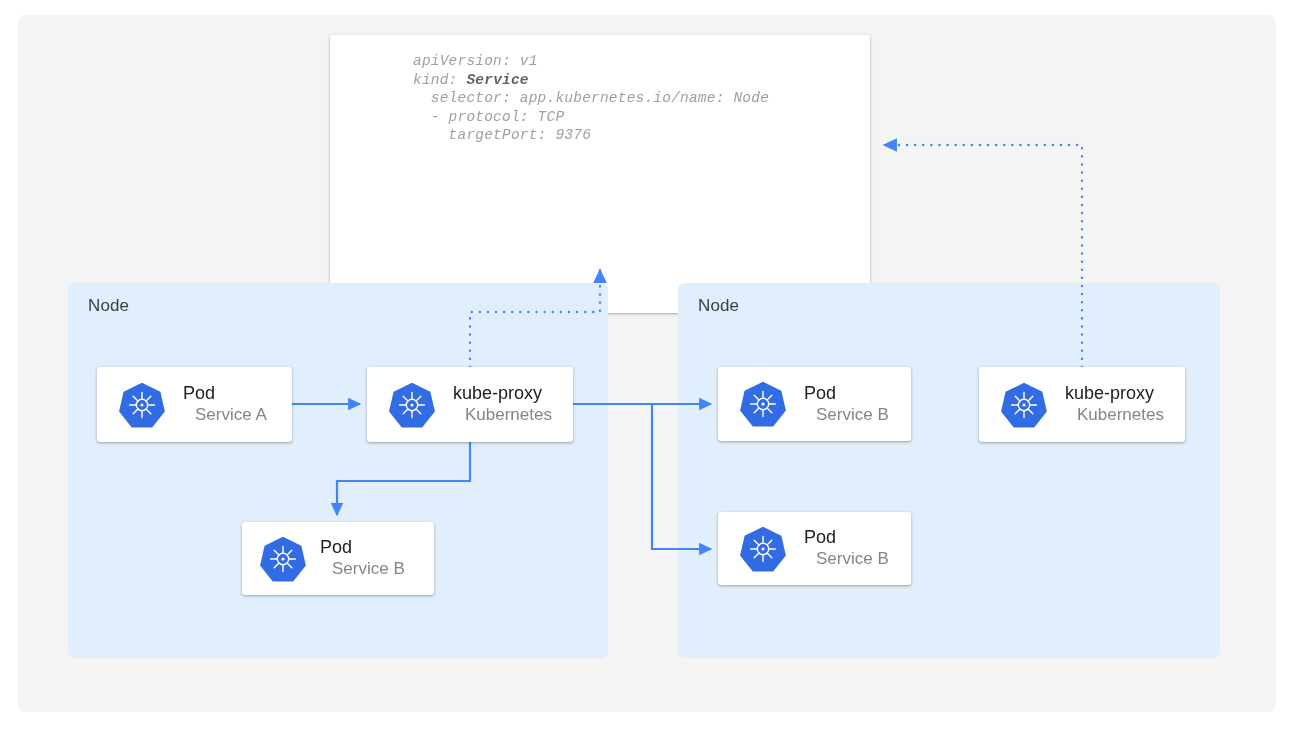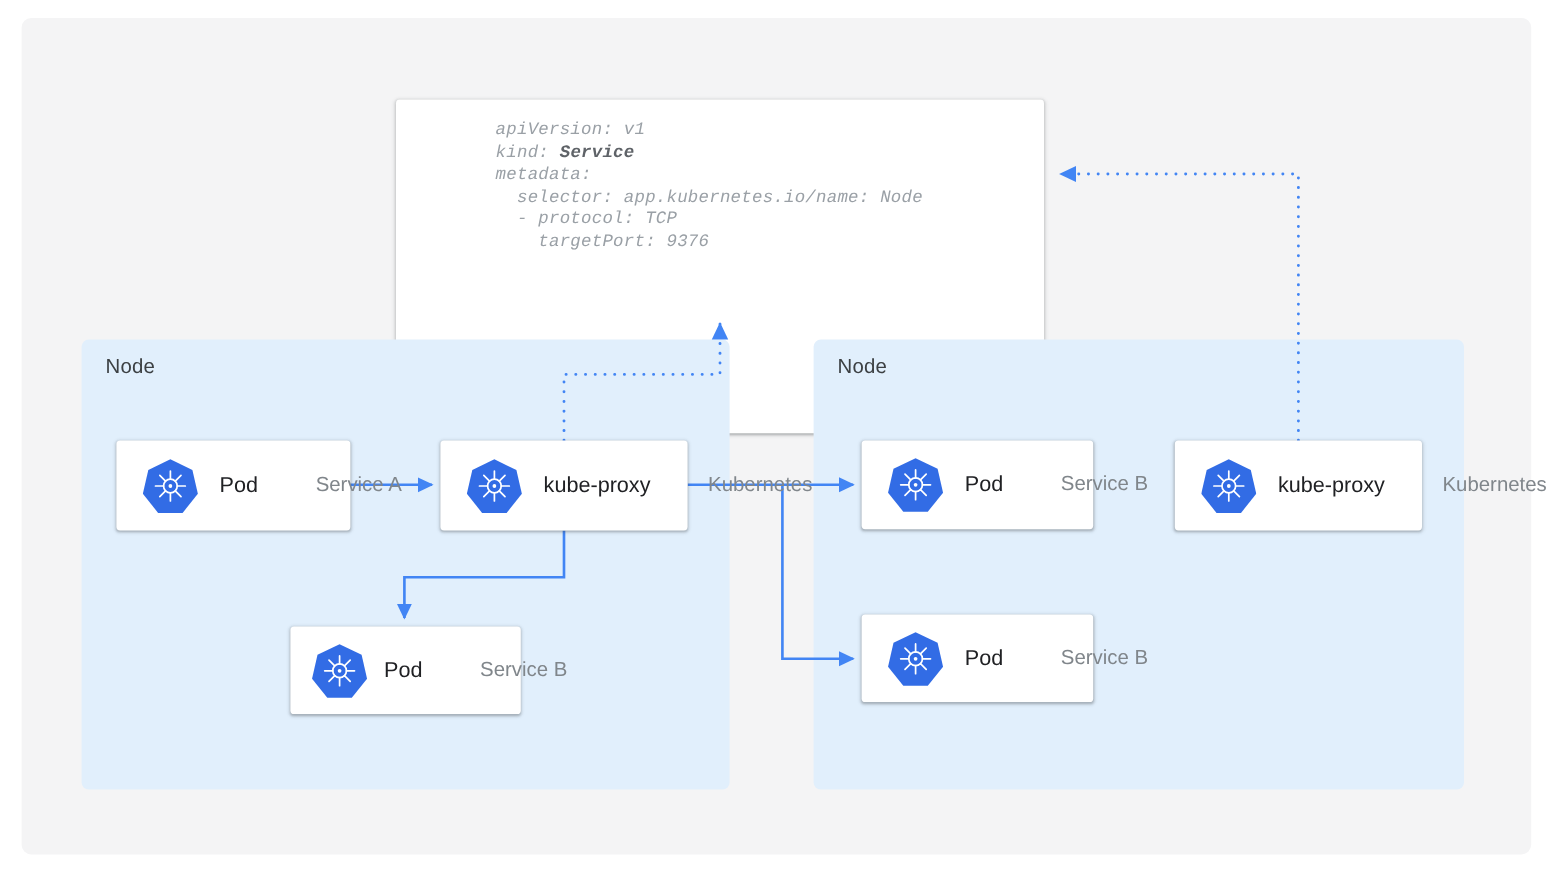--- a/index.html
+++ b/index.html
@@ -65,23 +65,23 @@
   .card .k8s-logo {
     flex: 0 0 auto;
     margin-left: 22px;
     width: 46px;
     height: 46px;
   }
   .card .card-text {
     flex: 1 1 auto;
     margin-left: 18px;
     display: flex;
+    flex-direction: column;
     justify-content: flex-start;
     line-height: 1.22;
-    gap: 36px;
   }
   .card .card-title {
     font-size: 18px;
     color: #202124;
     white-space: nowrap;
   }
   .card .card-sub {
     font-size: 17px;
     color: #80868b;
     white-space: nowrap;
@@ -105,21 +105,20 @@
     position: absolute;
     left: 330px;
     top: 35px;
     width: 540px;
     height: 278px;
     background: #ffffff;
     border-radius: 3px;
     box-shadow: 0 1px 2px rgba(60,64,67,.28), 0 1px 3px 1px rgba(60,64,67,.12);
     box-sizing: border-box;
     padding: 17px 0 4px 83px;
-    margin-top: 48px;
   }
   #yaml-card .yaml-line {
     font-family: "Liberation Mono", "DejaVu Sans Mono", monospace;
     font-style: italic;
     font-size: 14.5px;
     line-height: 18.6px;
     color: #9aa0a6;
     white-space: pre;
     letter-spacing: .2px;
   }
@@ -148,21 +147,20 @@
 </head>
 <body>
 
 <div id="diagram-root">
 
   <div class="canvas"></div>
 
   <div id="yaml-card">
     <div class="yaml-line">apiVersion: v1</div>
     <div class="yaml-line"><span>kind: </span><b>Service</b></div>
-    <div class="yaml-line">metadata:</div>
     <div class="yaml-line">  selector: app.kubernetes.io/name: Node</div>
     <div class="yaml-line">  - protocol: TCP</div>
     <div class="yaml-line">    targetPort: 9376</div>
   </div>
 
   <div class="node-panel" id="node-left">
     <div class="node-label">Node</div>
   </div>
 
   <div class="node-panel" id="node-right">

